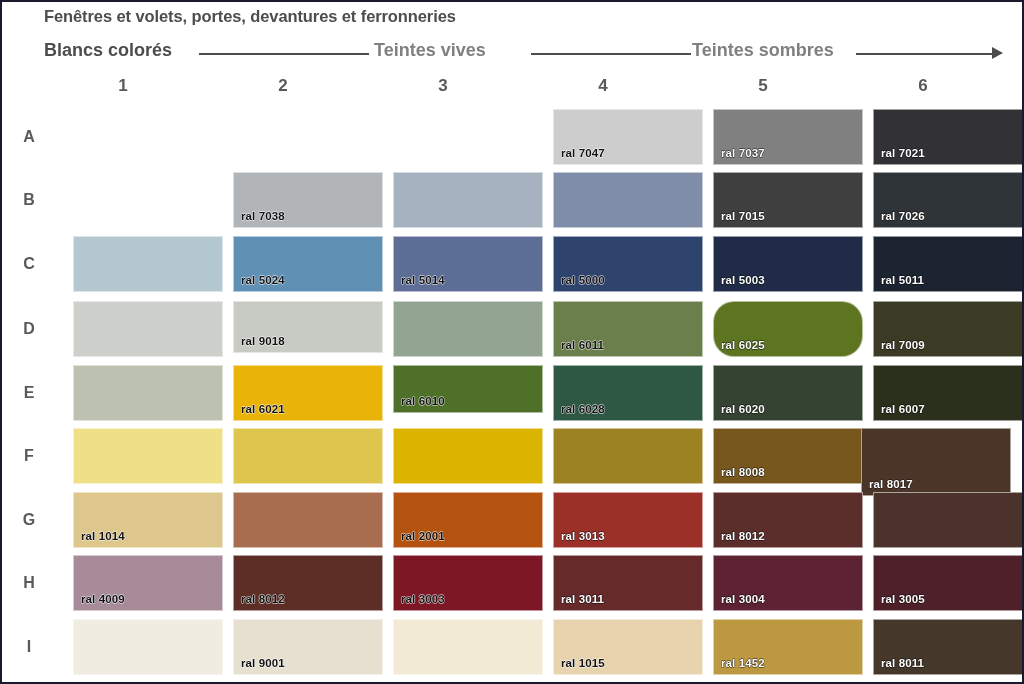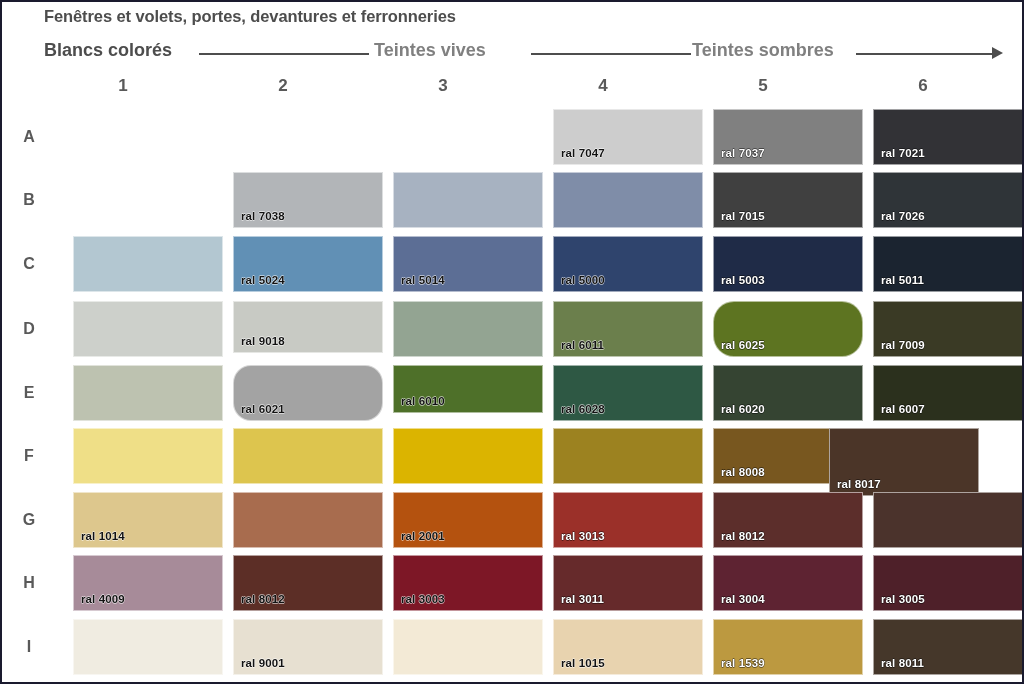--- a/index.html
+++ b/index.html
@@ -207,21 +207,21 @@
         <span class="swatch-label dark">ral 6011</span>
       </div>
       <div class="swatch" style="left: 686px; top: 299px; width: 150px; height: 56px; background: rgb(93, 116, 33); border-radius: 21px;">
         <span class="swatch-label light">ral 6025</span>
       </div>
       <div class="swatch" style="left: 846px; top: 299px; width: 150px; height: 56px; background: rgb(58, 58, 37);">
         <span class="swatch-label light">ral 7009</span>
       </div>
       <div class="row-label" style="left: 12px; top: 391px;">E</div>
       <div class="swatch" style="left: 46px; top: 363px; width: 150px; height: 56px; background: rgb(189, 194, 176);"></div>
-      <div class="swatch" style="left: 206px; top: 363px; width: 150px; height: 56px; background: #a3a3a3; border-radius: 18px;">
+      <div class="swatch" style="left: 206px; top: 363px; width: 150px; height: 56px; background: #eab308;">
         <span class="swatch-label dark">ral 6021</span>
       </div>
       <div class="swatch" style="left: 366px; top: 363px; width: 150px; height: 48px; background: rgb(78, 112, 41);">
         <span class="swatch-label dark">ral 6010</span>
       </div>
       <div class="swatch" style="left: 526px; top: 363px; width: 150px; height: 56px; background: rgb(46, 88, 68);">
         <span class="swatch-label dark">ral 6028</span>
       </div>
       <div class="swatch" style="left: 686px; top: 363px; width: 150px; height: 56px; background: rgb(53, 68, 50);">
         <span class="swatch-label light">ral 6020</span>
@@ -230,21 +230,21 @@
         <span class="swatch-label light">ral 6007</span>
       </div>
       <div class="row-label" style="left: 12px; top: 454px;">F</div>
       <div class="swatch" style="left: 46px; top: 426px; width: 150px; height: 56px; background: rgb(239, 223, 135);"></div>
       <div class="swatch" style="left: 206px; top: 426px; width: 150px; height: 56px; background: rgb(221, 197, 78);"></div>
       <div class="swatch" style="left: 366px; top: 426px; width: 150px; height: 56px; background: rgb(219, 180, 0);"></div>
       <div class="swatch" style="left: 526px; top: 426px; width: 150px; height: 56px; background: rgb(156, 130, 32);"></div>
       <div class="swatch" style="left: 686px; top: 426px; width: 150px; height: 56px; background: rgb(120, 87, 31);">
         <span class="swatch-label light">ral 8008</span>
       </div>
-      <div class="swatch" style="left: 802px; top: 426px; width: 150px; height: 68px; background: rgb(75, 53, 40);">
+      <div class="swatch" style="left: 834px; top: 426px; width: 150px; height: 68px; background: rgb(75, 53, 40);">
         <span class="swatch-label light">ral 8017</span>
       </div>
       <div class="row-label" style="left: 12px; top: 518px;">G</div>
       <div class="swatch" style="left: 46px; top: 490px; width: 150px; height: 56px; background: rgb(221, 199, 141);">
         <span class="swatch-label dark">ral 1014</span>
       </div>
       <div class="swatch" style="left: 206px; top: 490px; width: 150px; height: 56px; background: rgb(168, 108, 78);"></div>
       <div class="swatch" style="left: 366px; top: 490px; width: 150px; height: 56px; background: rgb(180, 82, 15);">
         <span class="swatch-label dark">ral 2001</span>
       </div>
@@ -277,20 +277,20 @@
       <div class="row-label" style="left: 12px; top: 645px;">I</div>
       <div class="swatch" style="left: 46px; top: 617px; width: 150px; height: 56px; background: rgb(240, 236, 225);"></div>
       <div class="swatch" style="left: 206px; top: 617px; width: 150px; height: 56px; background: rgb(231, 224, 209);">
         <span class="swatch-label dark">ral 9001</span>
       </div>
       <div class="swatch" style="left: 366px; top: 617px; width: 150px; height: 56px; background: rgb(243, 234, 214);"></div>
       <div class="swatch" style="left: 526px; top: 617px; width: 150px; height: 56px; background: rgb(232, 211, 175);">
         <span class="swatch-label dark">ral 1015</span>
       </div>
       <div class="swatch" style="left: 686px; top: 617px; width: 150px; height: 56px; background: rgb(188, 153, 64);">
-        <span class="swatch-label light">ral 1539</span>
+        <span class="swatch-label light">ral 1452</span>
       </div>
       <div class="swatch" style="left: 846px; top: 617px; width: 150px; height: 56px; background: rgb(69, 55, 42);">
         <span class="swatch-label light">ral 8011</span>
       </div>
     </div>
 
 </div>
 
 </body></html>

